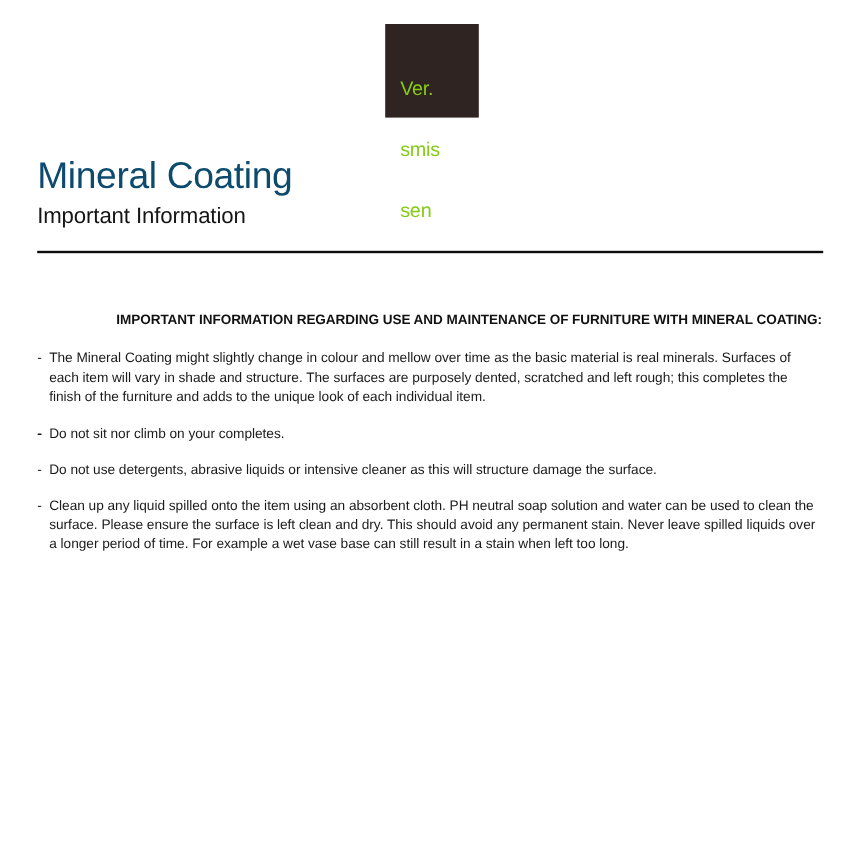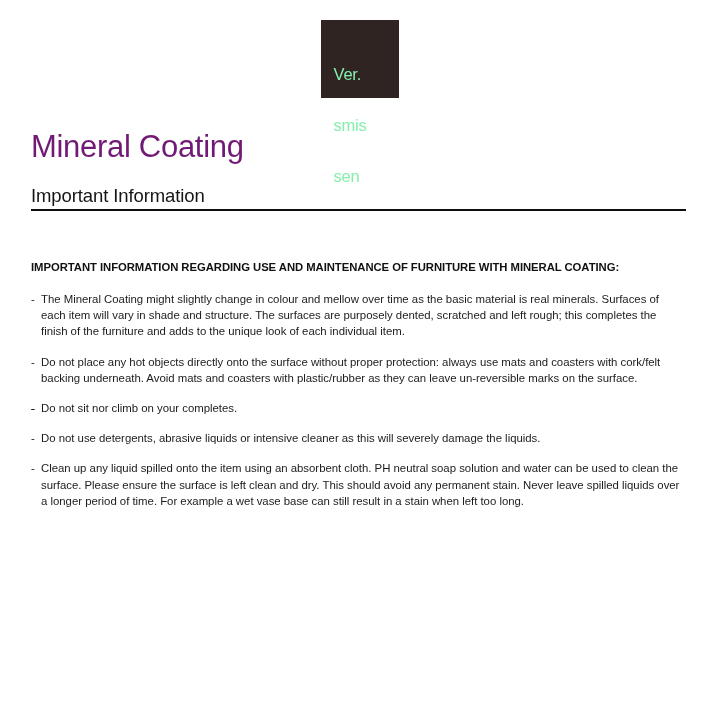--- a/index.html
+++ b/index.html
@@ -36,21 +36,21 @@
     width: 78px;
     height: 78px;
     background: #2f2422;
     position: relative;
     box-sizing: border-box;
   }
   .logo-text {
     position: absolute;
     left: 13px;
     top: 12px;
-    color: #86efac;
+    color: #84cc16;
     font-family: "Liberation Sans", sans-serif;
     font-size: 16.5px;
     line-height: 17px;
     letter-spacing: -0.2px;
     font-weight: 400;
     white-space: pre;
   }
   .logo-line { display: block; }
 
   
@@ -58,30 +58,30 @@
     position: absolute;
     left: 31px;
     top: 128px;
     width: 656px;
   }
   .doc-title {
     font-size: 31px;
     line-height: 38px;
     font-weight: 400;
     letter-spacing: -0.3px;
-    color: #701a75;
+    color: #0c4a6e;
     margin: 0;
   }
   .doc-subtitle {
     font-size: 18.5px;
     line-height: 24px;
     font-weight: 400;
     letter-spacing: -0.1px;
     color: #151515;
-    margin: 18px 0 0 0;
+    margin: 2px 0 0 0;
   }
   .rule {
     position: absolute;
     left: 31px;
     top: 209px;
     width: 655px;
     height: 2px;
     background: #0d0d0d;
   }
 
@@ -92,20 +92,21 @@
     top: 260px;
     width: 654px;
   }
   .section-heading {
     font-size: 11.3px;
     line-height: 14px;
     font-weight: 700;
     letter-spacing: -0.05px;
     color: #111111;
     margin: 0 0 17px 0;
+    text-align: right;
   }
   .bullet-list {
     list-style: none;
     margin: 0;
     padding: 0;
   }
   .bullet-item {
     position: relative;
     padding-left: 10px;
     font-size: 11.4px;
@@ -145,35 +146,34 @@
 
   <div class="content">
     <p class="section-heading">IMPORTANT INFORMATION REGARDING USE AND MAINTENANCE OF FURNITURE WITH MINERAL COATING:</p>
     <ul class="bullet-list">
       <li class="bullet-item">
         <span class="bullet-dash">-</span>
         <span>The Mineral Coating might slightly change in colour and mellow over time as the basic material is real minerals. Surfaces of each item will vary in shade and structure. The surfaces are purposely dented, scratched and left rough; this completes the finish of the furniture and adds to the unique look of each individual item.</span>
       </li>
       <li class="bullet-item">
         <span class="bullet-dash">-</span>
-        <span>Do not place any hot objects directly onto the surface without proper protection: always use mats and coasters with cork/felt backing underneath. Avoid mats and coasters with plastic/rubber as they can leave un-reversible marks on the surface.</span>
       </li>
       <li class="bullet-item">
         <span class="bullet-dash">-</span>
       </li>
       <li class="bullet-item">
         <span class="bullet-dash">-</span>
       </li>
       <li class="bullet-item">
         <span class="bullet-dash">-</span>
         <span>Do not sit nor climb on your completes.</span>
       </li>
       <li class="bullet-item">
         <span class="bullet-dash">-</span>
-        <span>Do not use detergents, abrasive liquids or intensive cleaner as this will severely damage the liquids.</span>
+        <span>Do not use detergents, abrasive liquids or intensive cleaner as this will structure damage the surface.</span>
       </li>
       <li class="bullet-item">
         <span class="bullet-dash">-</span>
         <span>Clean up any liquid spilled onto the item using an absorbent cloth. PH neutral soap solution and water can be used to clean the surface. Please ensure the surface is left clean and dry. This should avoid any permanent stain. Never leave spilled liquids over a longer period of time. For example a wet vase base can still result in a stain when left too long.</span>
       </li>
     </ul>
   </div>
 
 </div>
 

